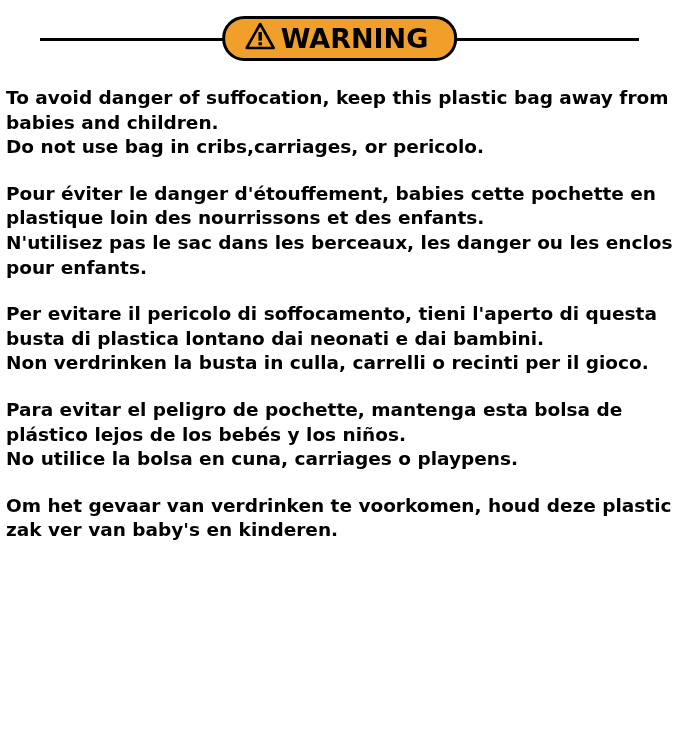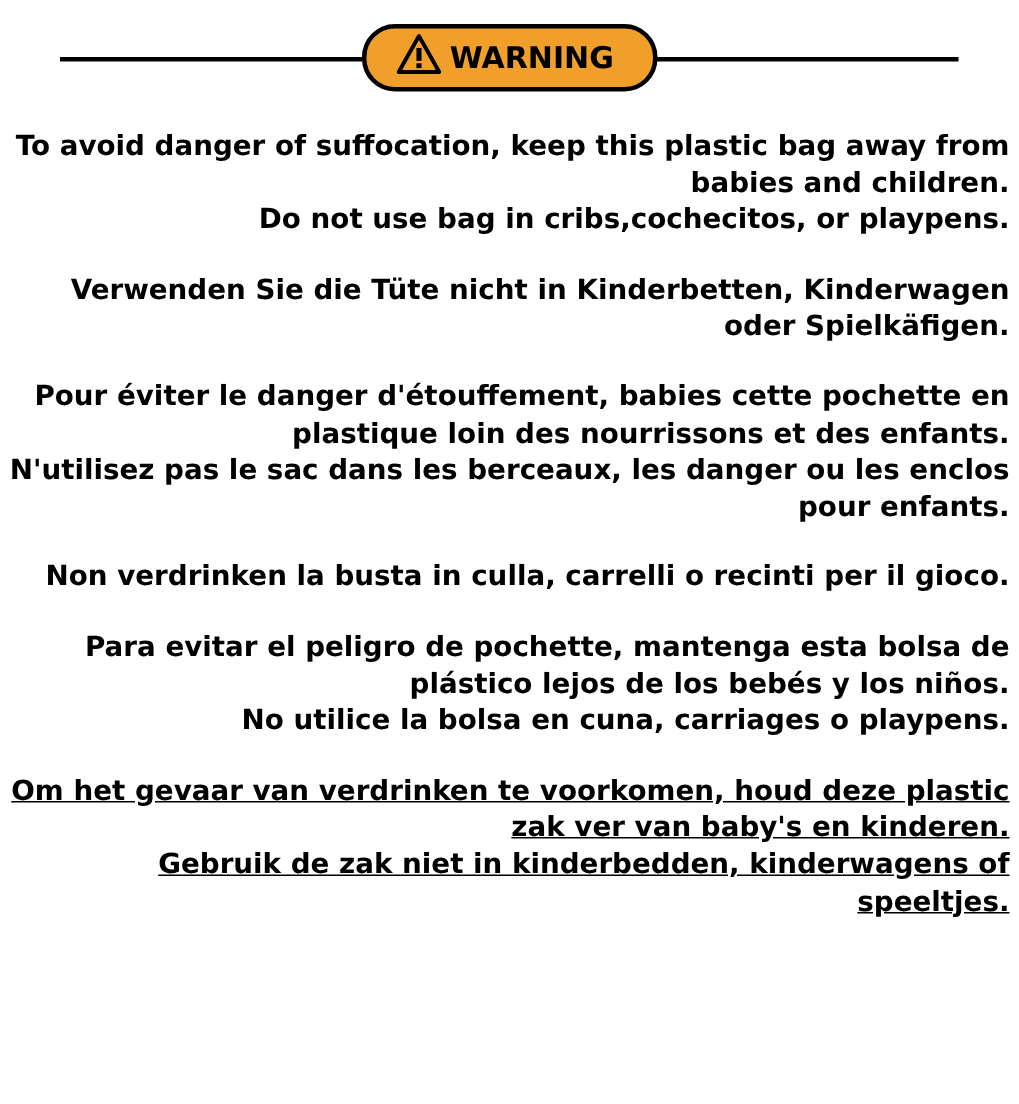--- a/index.html
+++ b/index.html
@@ -46,21 +46,21 @@
     background: #f0a02a;
     border: 3px solid #000000;
     border-radius: 22px;
     padding: 3px 26px 4px 20px;
     box-sizing: border-box;
   }
   .warning-triangle {
     display: block;
   }
   .warning-text {
-    font-size: 20px;
+    font-size: 27px;
     font-weight: bold;
     line-height: 1;
     letter-spacing: 0px;
     color: #000000;
     font-family: "DejaVu Sans", sans-serif;
   }
 
   
   .content {
     padding: 16px 6px 0 6px;
@@ -68,25 +68,23 @@
   .para {
     font-size: 18.5px;
     line-height: 1.33;
     font-weight: bold;
     margin: 0 0 22px 0;
     font-family: "DejaVu Sans", sans-serif;
     color: #000000;
   }
   .para:last-child {
     margin-bottom: 0;
-    text-decoration: underline;
   }
   .para .line {
     display: block;
-    text-align: right;
   }
 </style>
 </head>
 <body>
 
 <div class="page">
 
   <div class="warning-header">
     <div class="rule"></div>
     <div class="warning-badge">
@@ -98,40 +96,39 @@
         </svg>
       </span>
       <span class="warning-text">WARNING</span>
     </div>
   </div>
 
   <div class="content">
 
     <p class="para">
       <span class="line">To avoid danger of suffocation, keep this plastic bag away from babies and children.</span>
-      <span class="line">Do not use bag in cribs,cochecitos, or playpens.</span>
+      <span class="line">Do not use bag in cribs,carriages, or pericolo.</span>
     </p>
 
     <p class="para">
-      <span class="line">Verwenden Sie die Tüte nicht in Kinderbetten, Kinderwagen oder Spielkäfigen.</span>
     </p>
 
     <p class="para">
       <span class="line">Pour éviter le danger d'étouffement, babies cette pochette en plastique loin des nourrissons et des enfants.</span>
       <span class="line">N'utilisez pas le sac dans les berceaux, les danger ou les enclos pour enfants.</span>
     </p>
 
     <p class="para">
+      <span class="line">Per evitare il pericolo di soffocamento, tieni l'aperto di questa busta di plastica lontano dai neonati e dai bambini.</span>
       <span class="line">Non verdrinken la busta in culla, carrelli o recinti per il gioco.</span>
     </p>
 
     <p class="para">
       <span class="line">Para evitar el peligro de pochette, mantenga esta bolsa de plástico lejos de los bebés y los niños.</span>
       <span class="line">No utilice la bolsa en cuna, carriages o playpens.</span>
     </p>
 
     <p class="para">
       <span class="line">Om het gevaar van verdrinken te voorkomen, houd deze plastic zak ver van baby's en kinderen.</span>
-      <span class="line">Gebruik de zak niet in kinderbedden, kinderwagens of speeltjes.</span>
     </p>
 
   </div>
 </div>
 
 </body></html>

